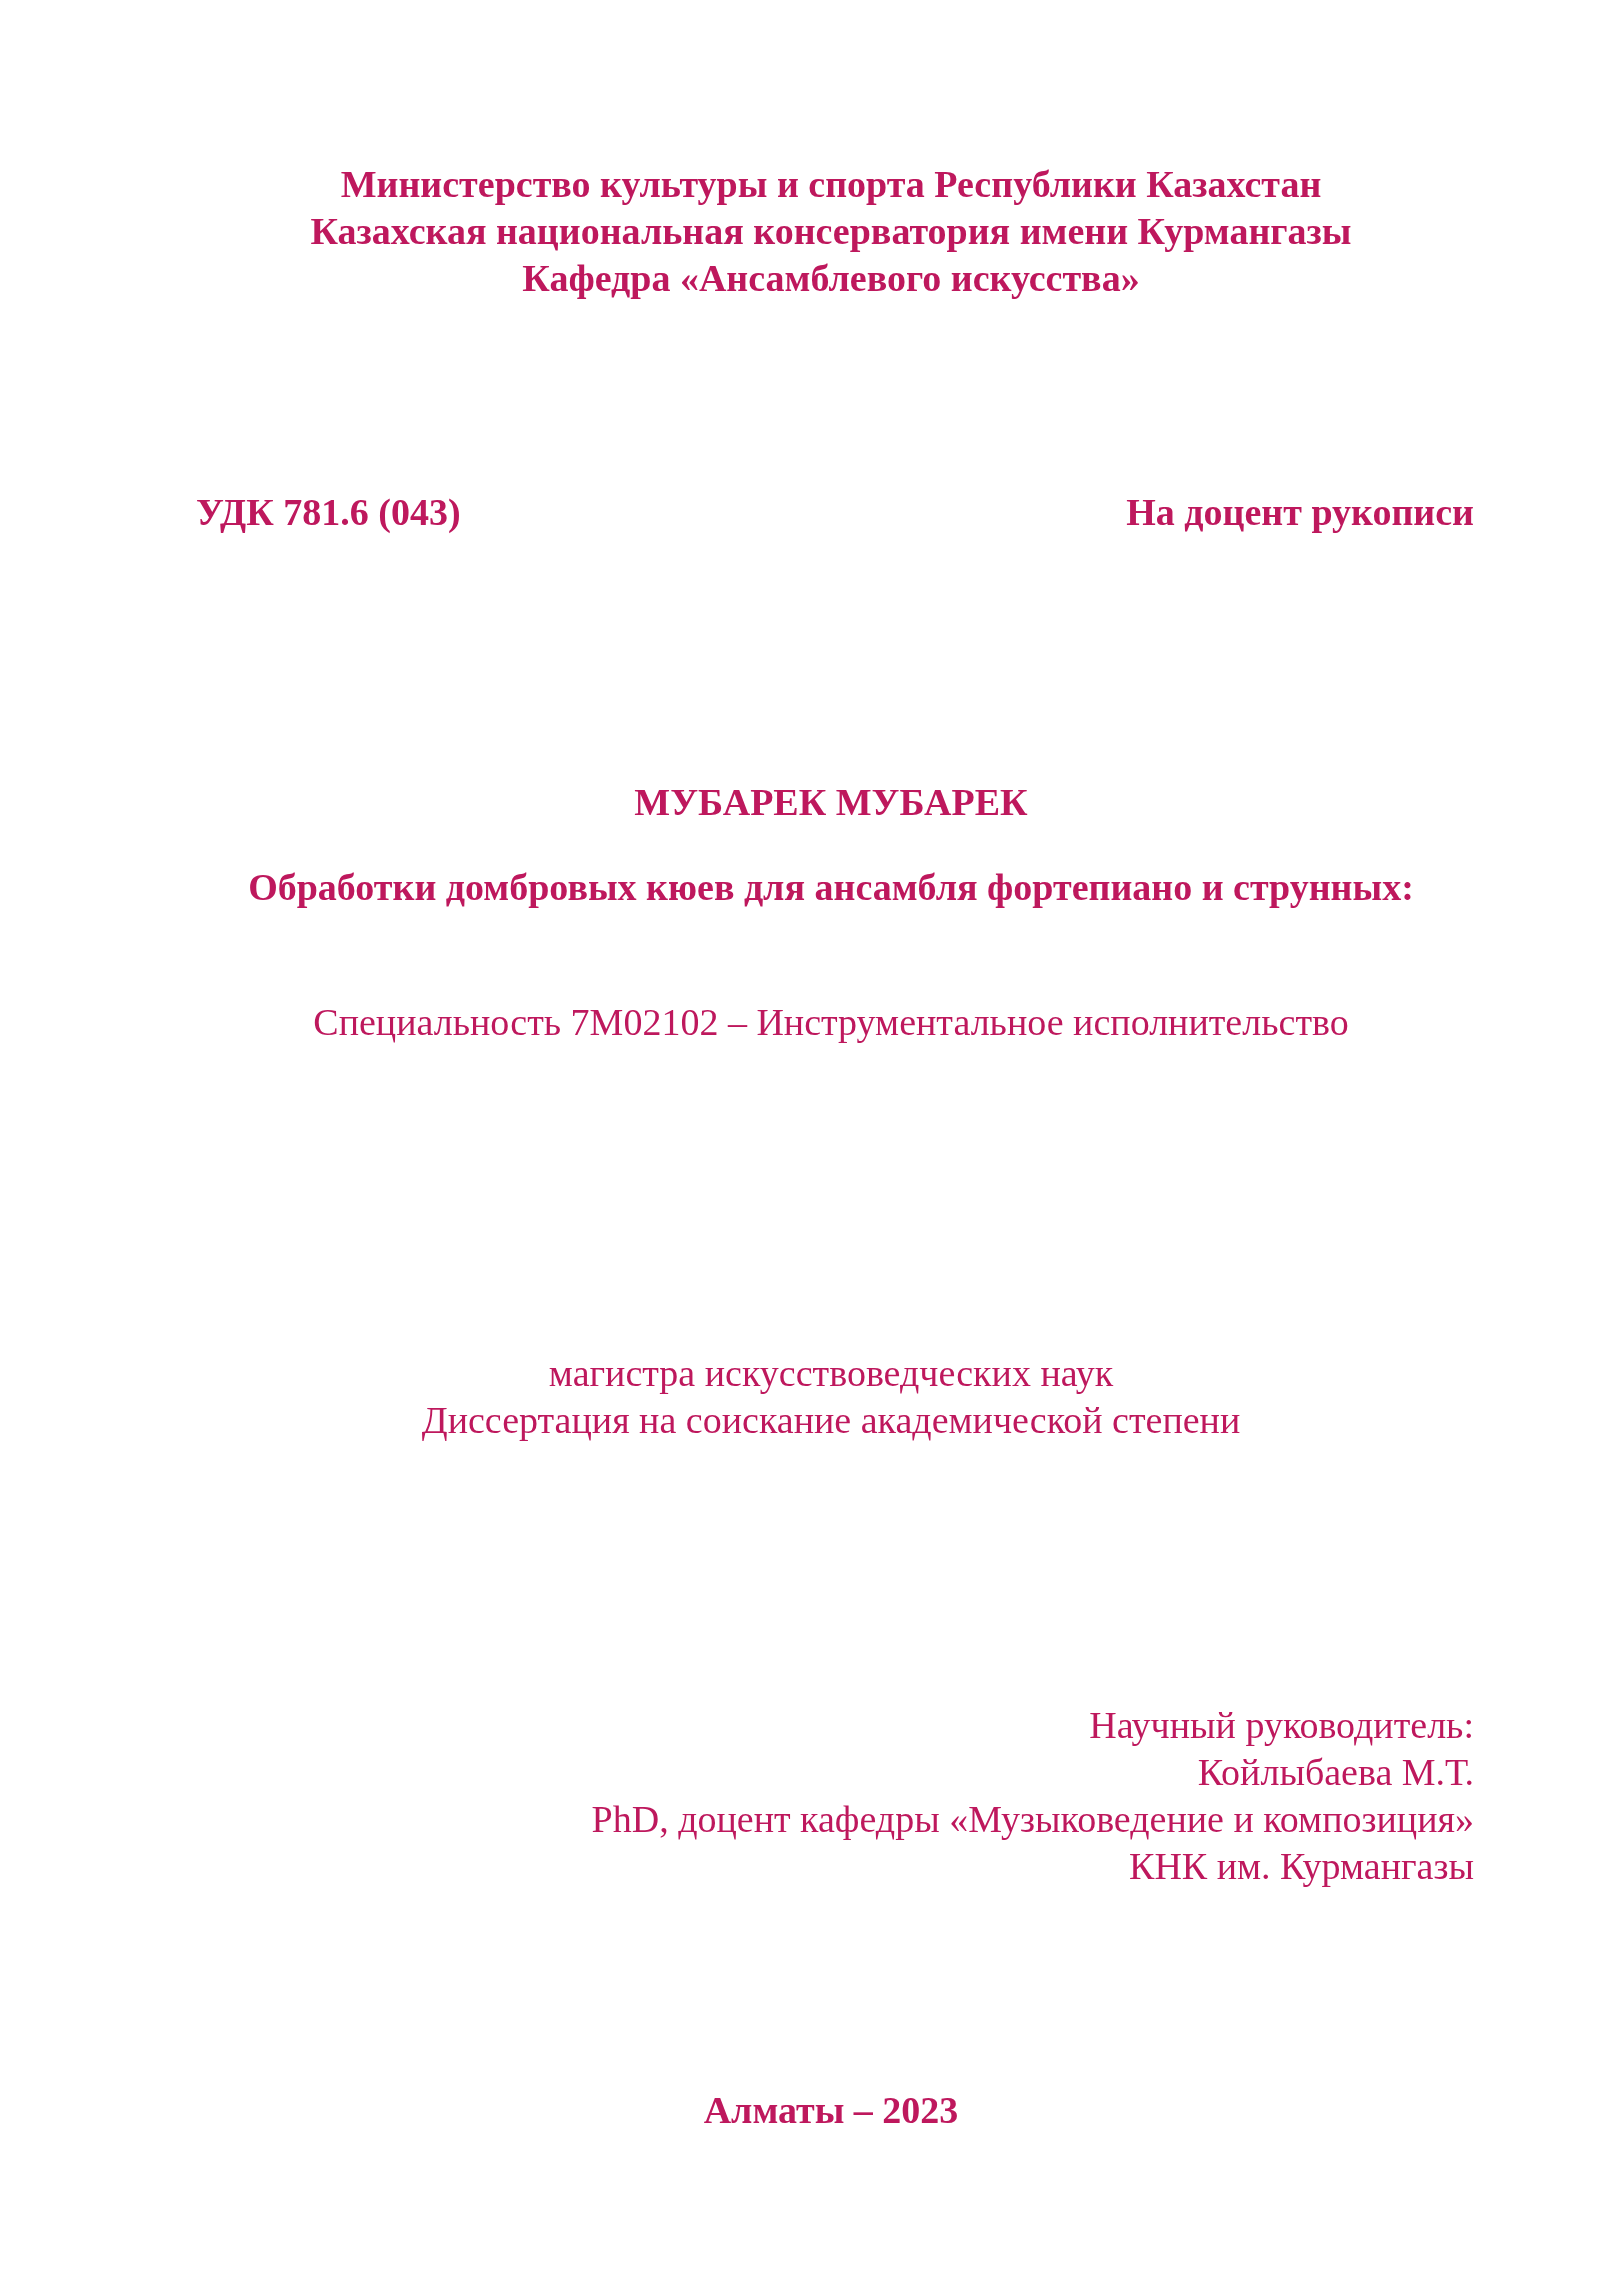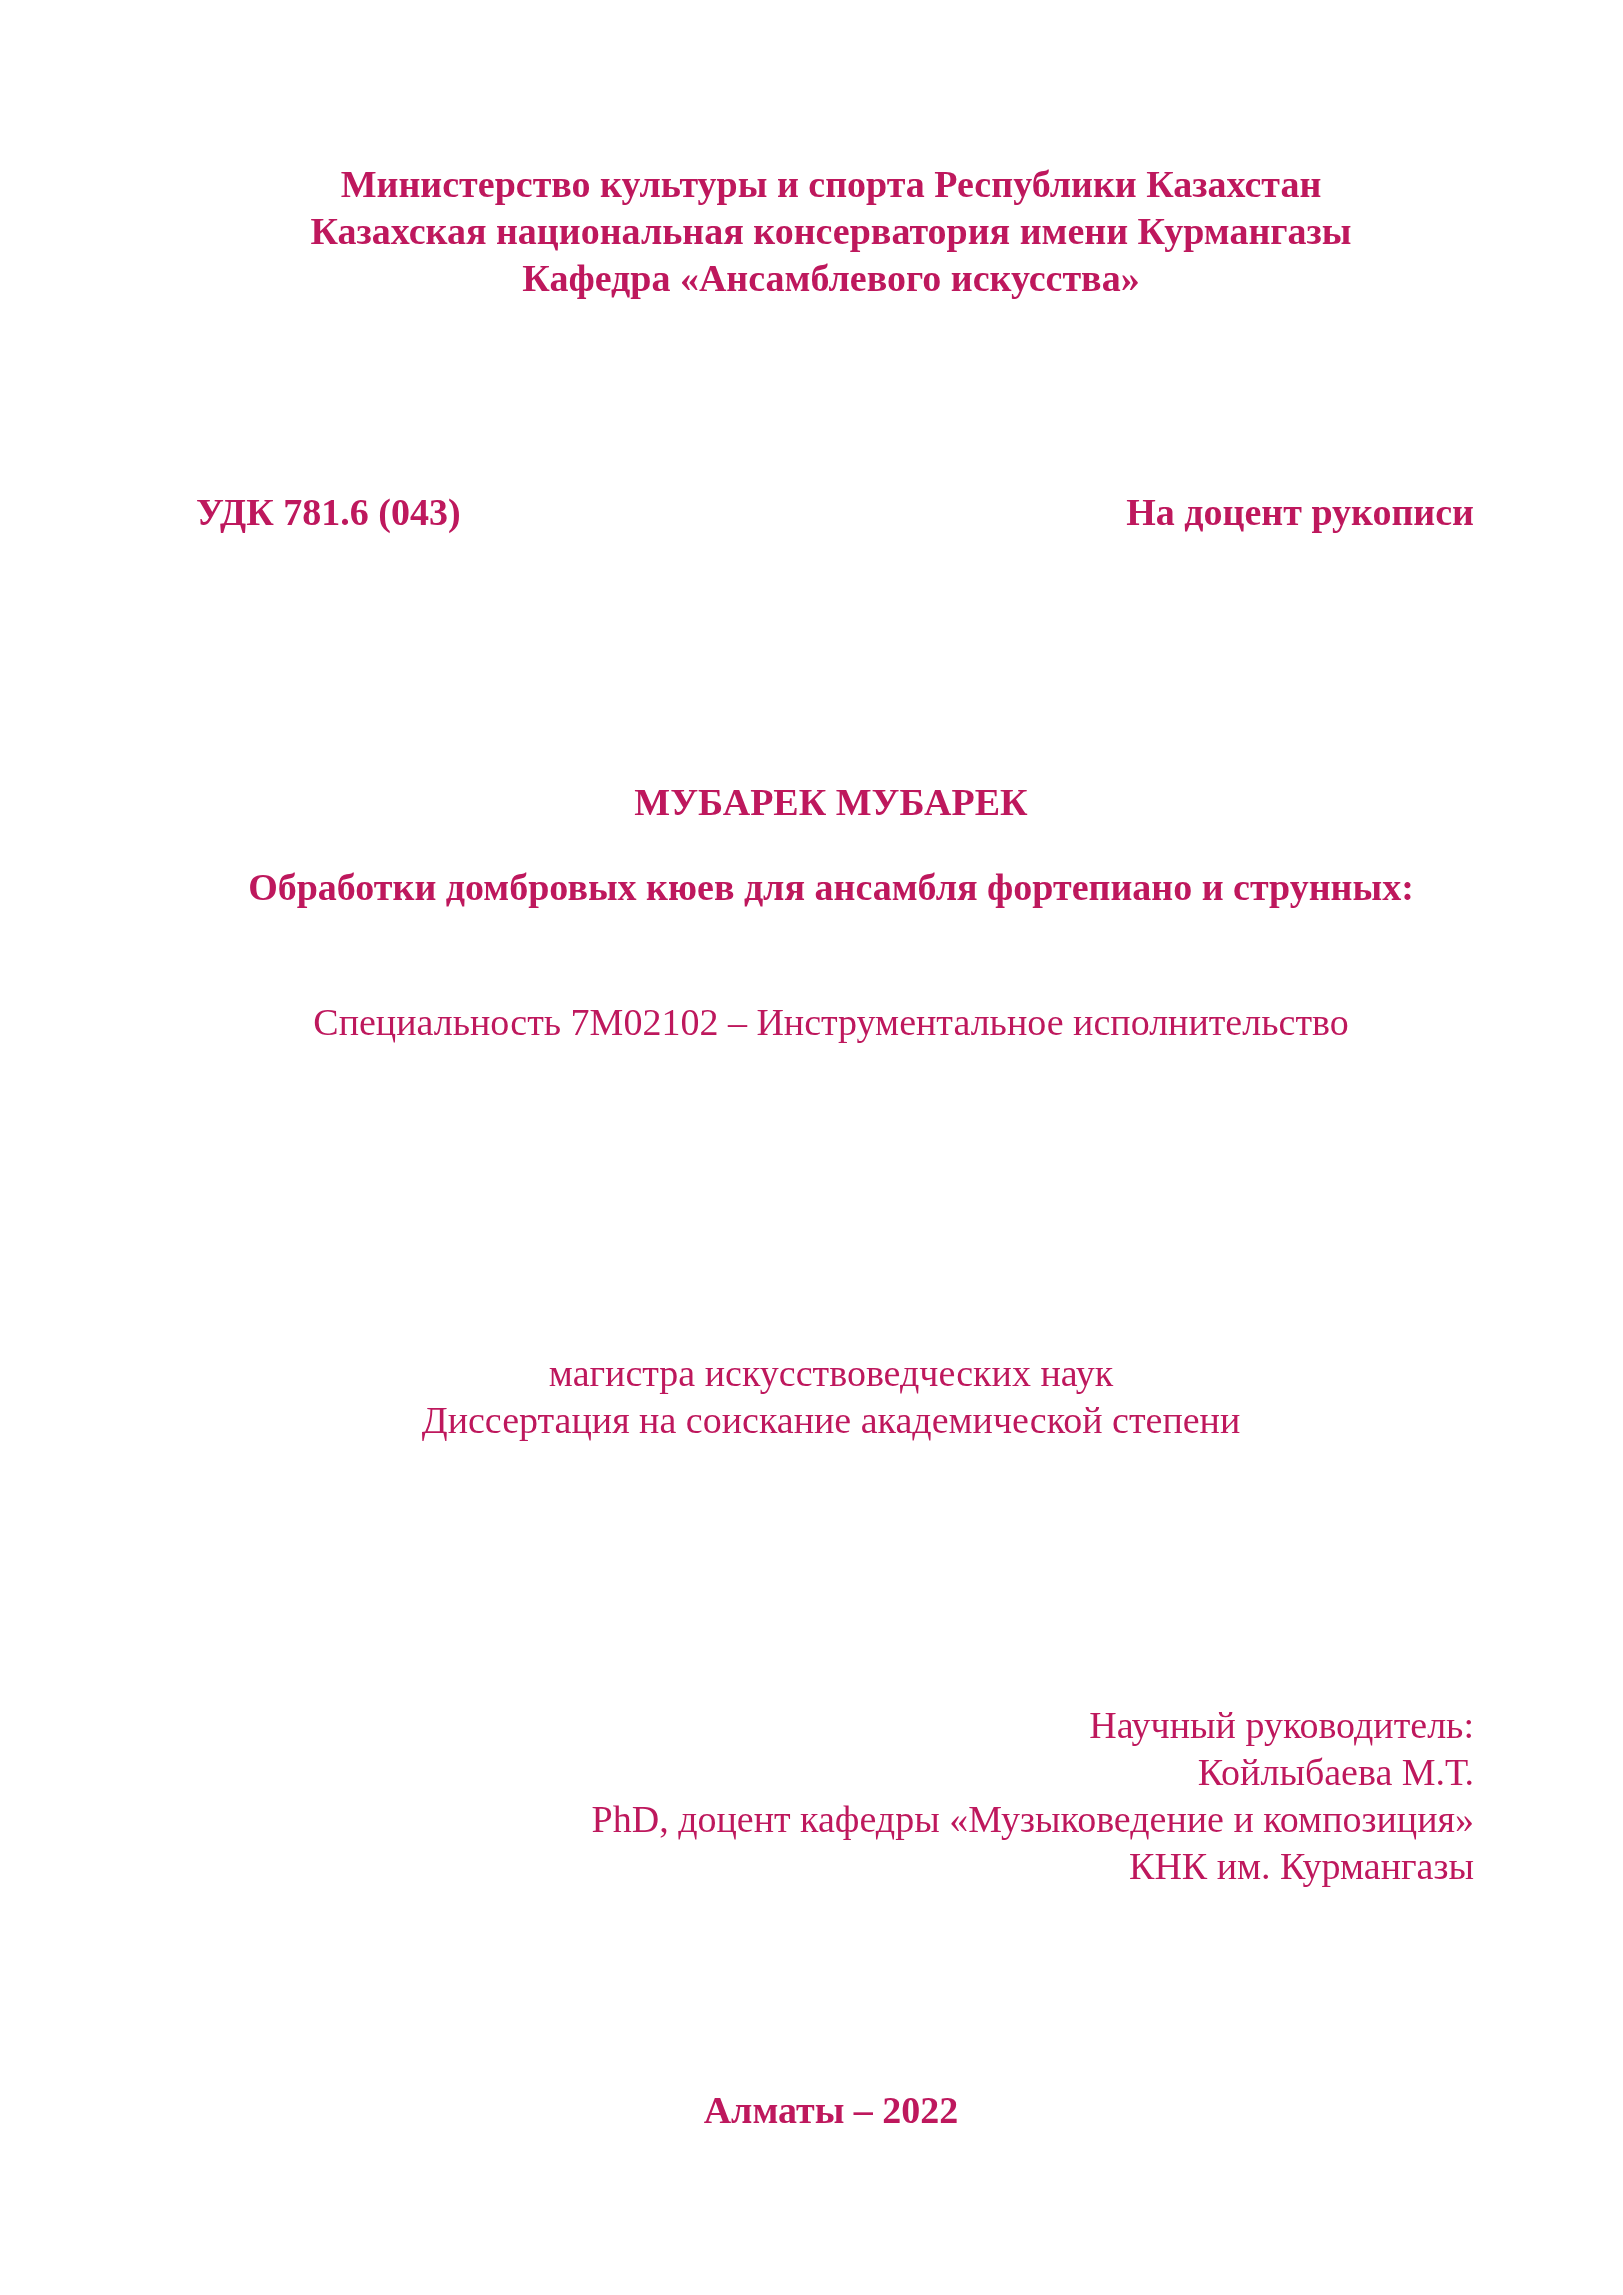--- a/index.html
+++ b/index.html
@@ -75,16 +75,16 @@
     <div>Диссертация на соискание академической степени</div>
   </div>
 
   <div class="abs supervisor-block">
     <div>Научный руководитель:</div>
     <div>Койлыбаева М.Т.</div>
     <div>PhD, доцент кафедры «Музыковедение и композиция»</div>
     <div>КНК им. Курмангазы</div>
   </div>
 
-  <div class="abs centered bold city-year-line">Алматы – 2022</div>
+  <div class="abs centered bold city-year-line">Алматы – 2023</div>
 
 </div>
 
 
 </body></html>

